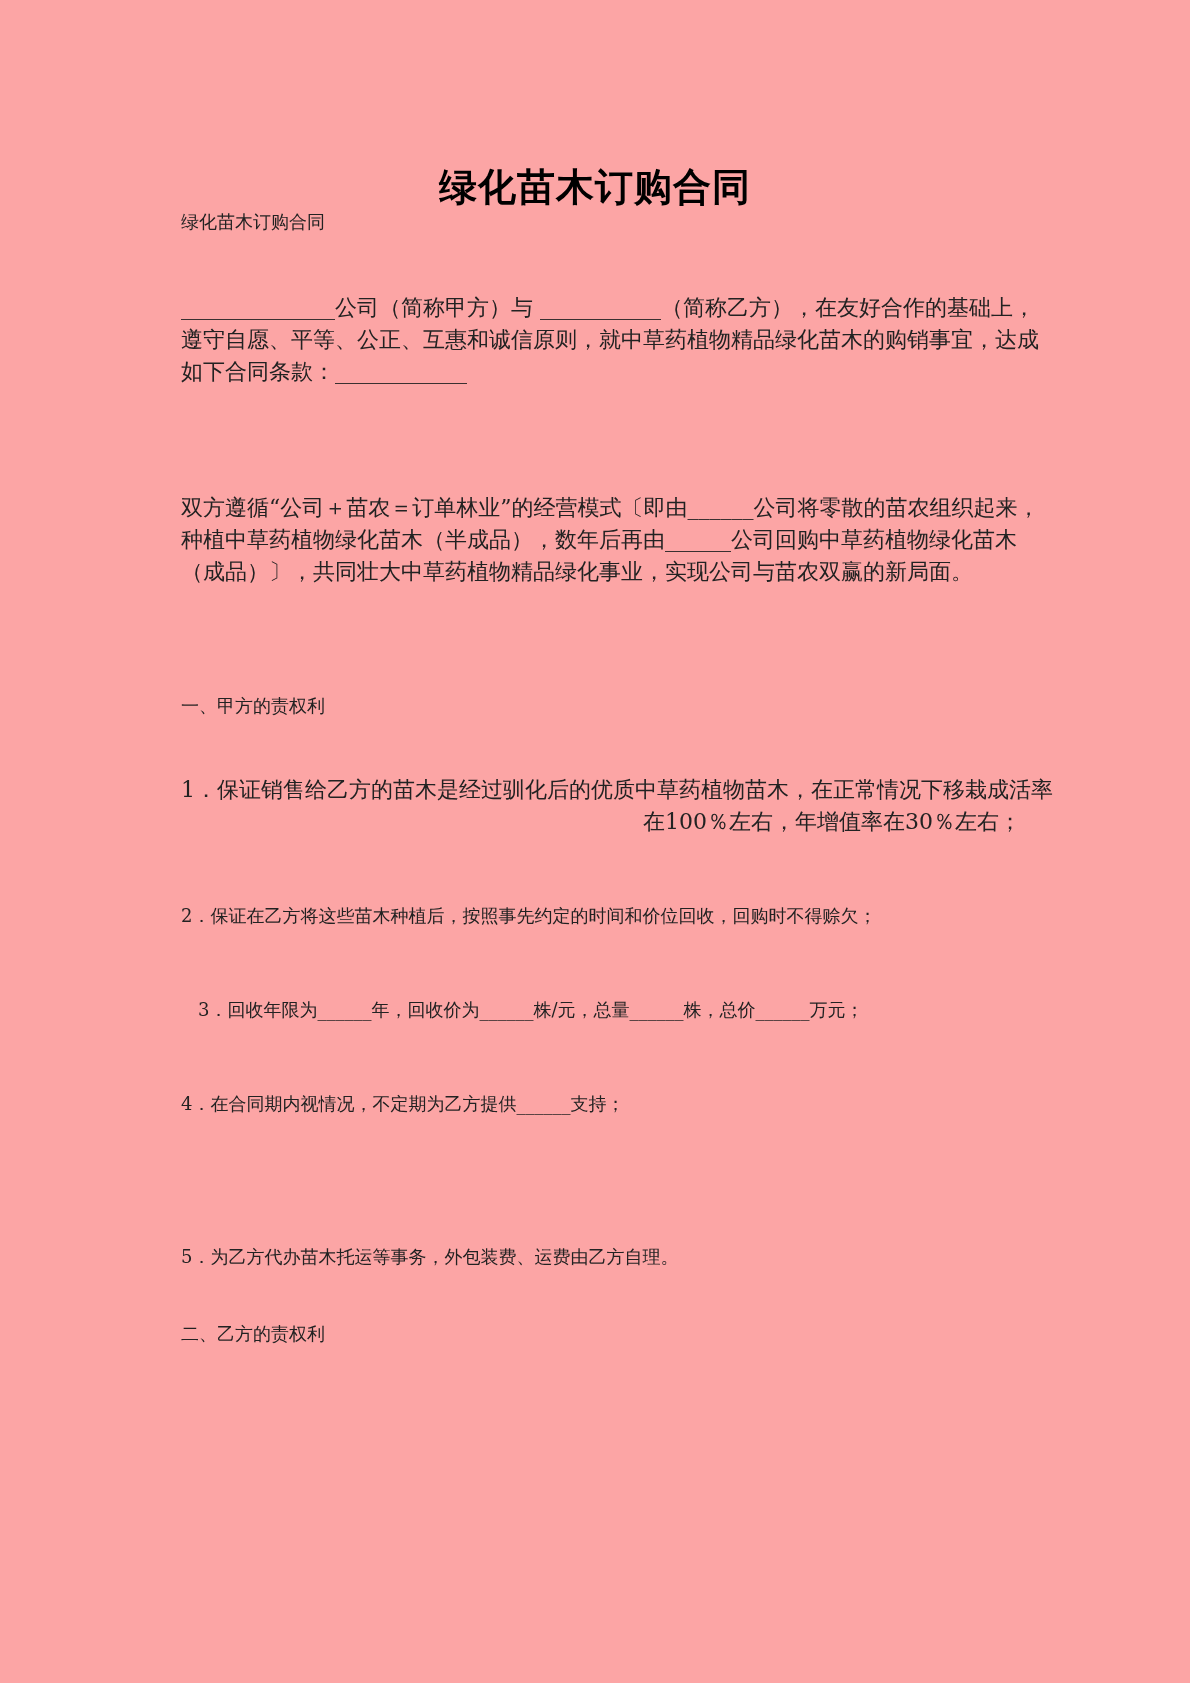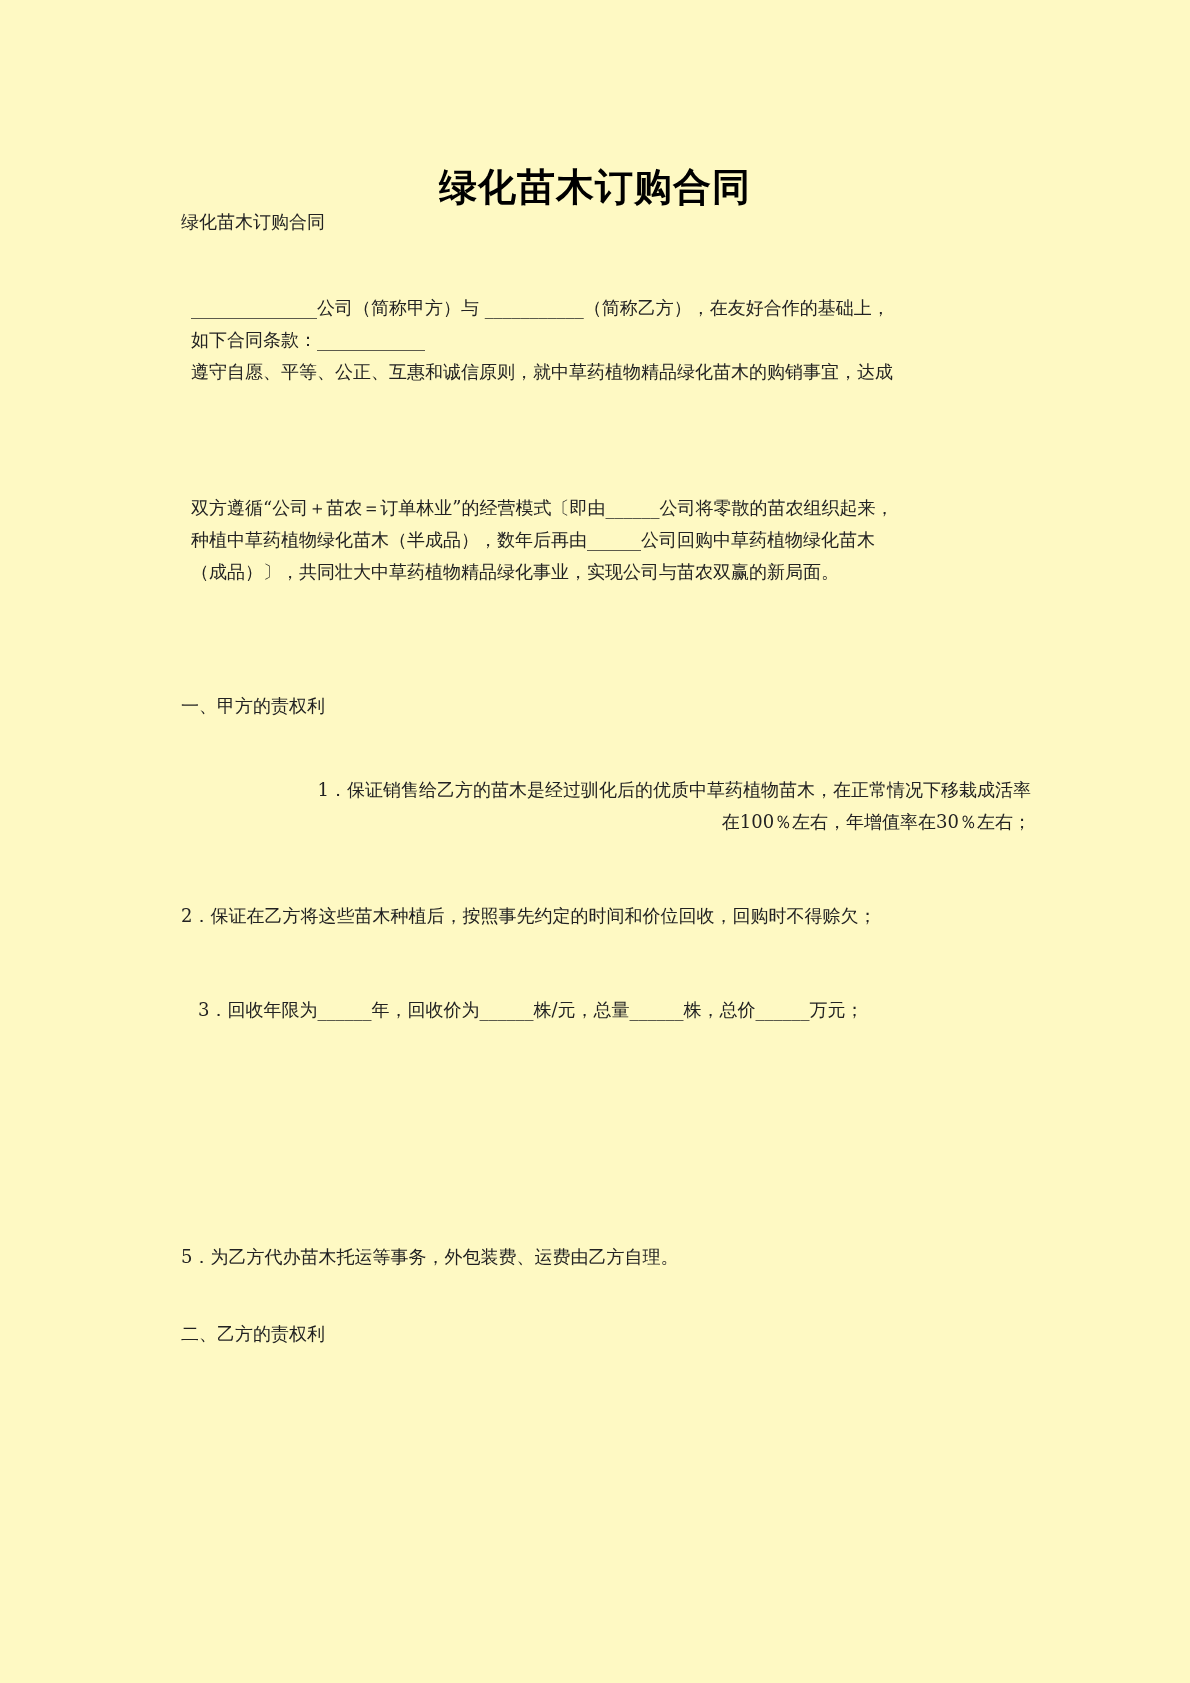--- a/index.html
+++ b/index.html
@@ -13,21 +13,21 @@
       position: relative;
       overflow: hidden;
       font-family: "DejaVu Serif", "Liberation Serif", serif;
       color: #1a1a1a;
     }
     .page {
       position: absolute;
       left: 0; top: 0;
       width: 1190px;
       height: 1683px;
-      background: #fef9c3;
+      background: #fca5a5;
     }
     .title {
       position: absolute;
       left: 0;
       width: 1190px;
       top: 164px;
       text-align: center;
       font-family: "DejaVu Sans", "Liberation Sans", sans-serif;
       font-weight: bold;
       font-size: 38px;
@@ -39,23 +39,23 @@
       position: absolute;
       left: 181px;
       width: 840px;
       font-size: 18px;
       line-height: 32px;
       white-space: nowrap;
       color: #222;
     }
     .para {
       position: absolute;
-      left: 191px;
+      left: 181px;
       width: 840px;
-      font-size: 18px;
+      font-size: 22px;
       line-height: 32px;
       color: #222;
     }
     .para .row {
       display: block;
       white-space: nowrap;
     }
   </style>
 </head>
 <body>
@@ -63,24 +63,24 @@
 <div class="page">
 
   <div class="title">绿化苗木订购合同</div>
 
   <div class="line" style="top:206px;">绿化苗木订购合同</div>
 
   <div class="para" style="top:292px;">
     <span class="row">
       <span>______________</span><span>公司（简称甲方）与 </span><span>___________</span><span>（简称乙方），在友好合作的基础上，</span>
     </span>
+    <span class="row">遵守自愿、平等、公正、互惠和诚信原则，就中草药植物精品绿化苗木的购销事宜，达成</span>
     <span class="row">
       <span>如下合同条款：</span><span>____________</span>
     </span>
-    <span class="row">遵守自愿、平等、公正、互惠和诚信原则，就中草药植物精品绿化苗木的购销事宜，达成</span>
   </div>
 
   <div class="para" style="top:492px;">
     <span class="row">
       <span>双方遵循“公司＋苗农＝订单林业”的经营模式〔即由</span><span>______</span><span>公司将零散的苗农组织起来，</span>
     </span>
     <span class="row">
       <span>种植中草药植物绿化苗木（半成品），数年后再由</span><span>______</span><span>公司回购中草药植物绿化苗木</span>
     </span>
     <span class="row">（成品）〕，共同壮大中草药植物精品绿化事业，实现公司与苗农双赢的新局面。</span>
@@ -92,20 +92,23 @@
     <span class="row">1．保证销售给乙方的苗木是经过驯化后的优质中草药植物苗木，在正常情况下移栽成活率</span>
     <span class="row">在100％左右，年增值率在30％左右；</span>
   </div>
 
   <div class="line" style="top:900px;">2．保证在乙方将这些苗木种植后，按照事先约定的时间和价位回收，回购时不得赊欠；</div>
 
   <div class="line" style="top:994px;margin-left:17px;">
     <span>3．回收年限为</span><span>______</span><span>年，回收价为</span><span>______</span><span>株/元，总量</span><span>______</span><span>株，总价</span><span>______</span><span>万元；</span>
   </div>
 
+  <div class="line" style="top:1088px;">
+    <span>4．在合同期内视情况，不定期为乙方提供</span><span>______</span><span>支持；</span>
+  </div>
 
   <div class="line" style="top:1241px;">5．为乙方代办苗木托运等事务，外包装费、运费由乙方自理。</div>
 
   <div class="line" style="top:1318px;">二、乙方的责权利</div>
 
 
 
 </div>
 
 </body></html>

